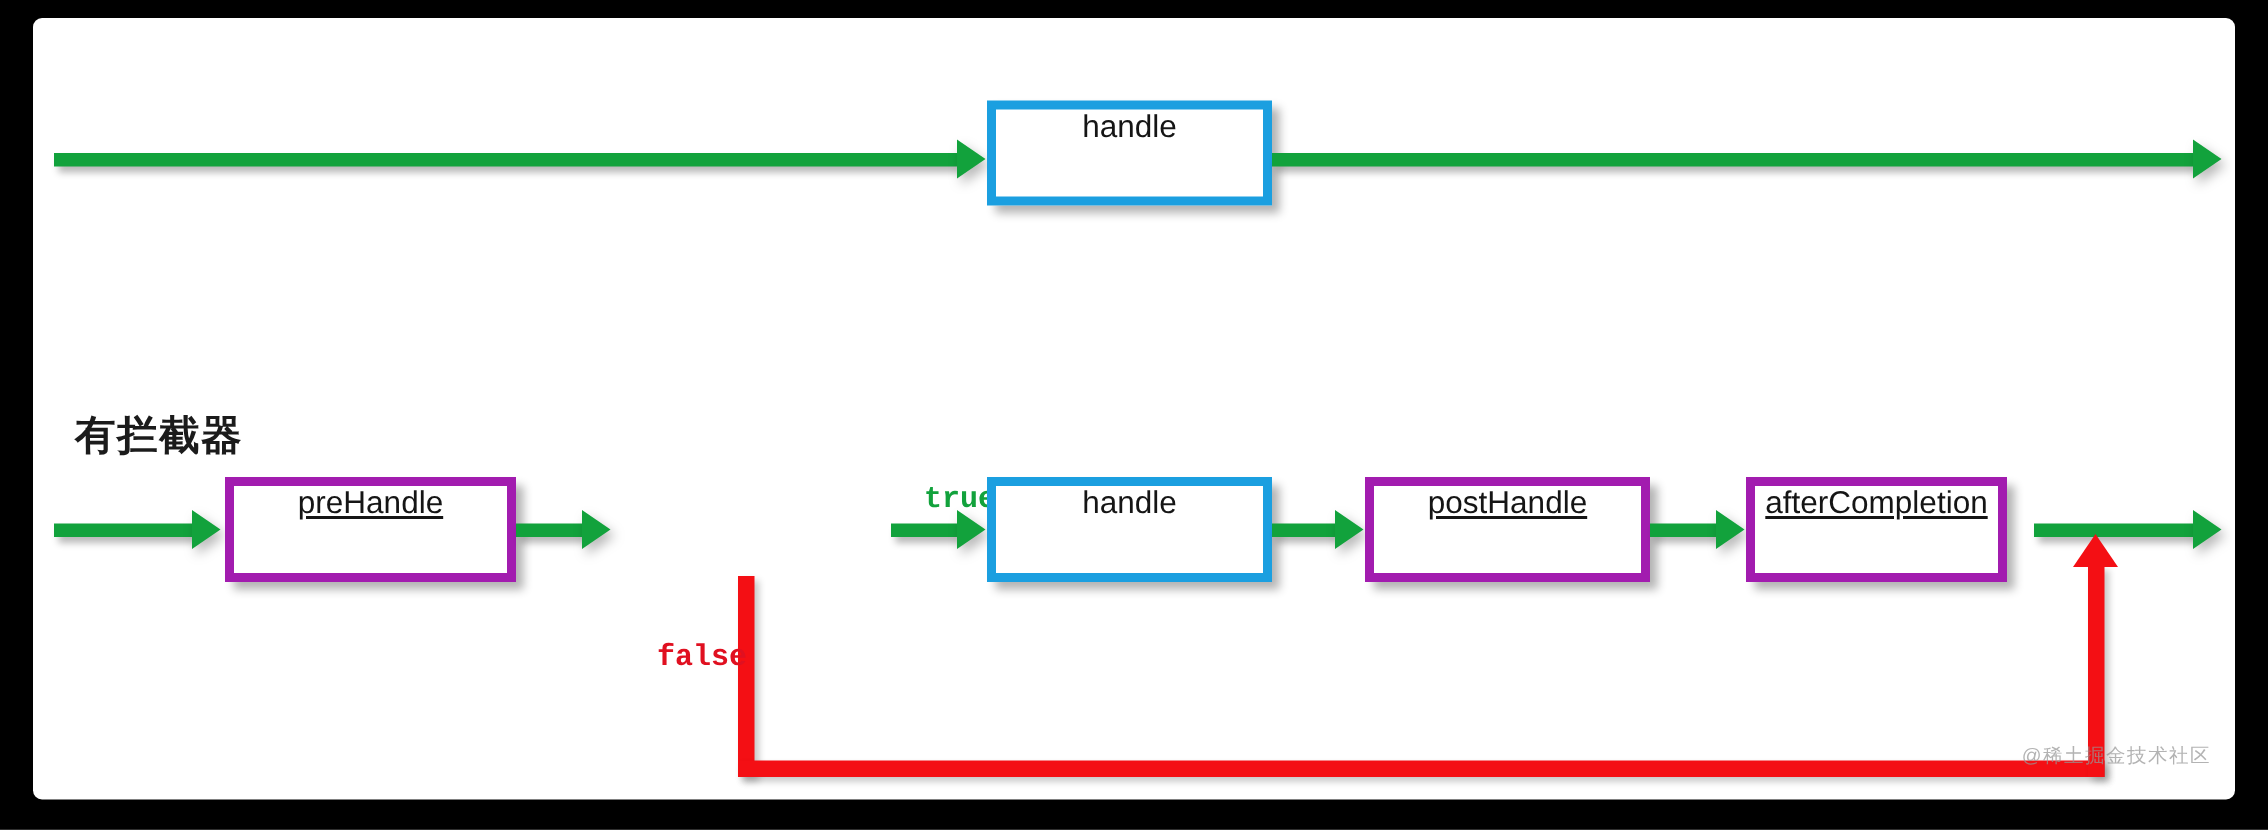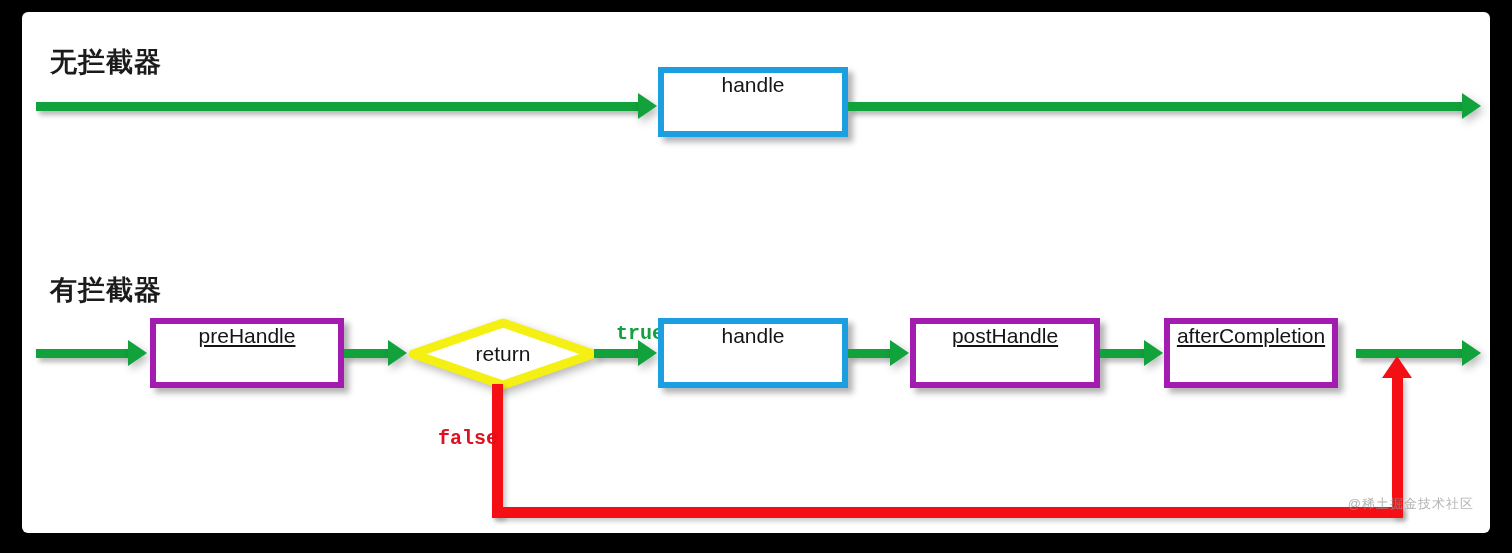--- a/index.html
+++ b/index.html
@@ -66,21 +66,20 @@
     font-size:13px;color:rgba(150,150,150,.72);white-space:nowrap;
     letter-spacing:1px;
   }
 </style>
 </head>
 <body>
 
 <div id="canvas">
   <div id="card">
 
-    <div class="title" id="title-1">无拦截器</div>
 
     <div class="hline" style="left:14px;top:90px;width:602px;"></div>
     <div class="head-r" style="left:616px;top:81px;"></div>
 
     <div class="node blue" style="left:636px;top:55px;width:190px;height:70px;">
       <span>handle</span>
     </div>
 
     <div class="hline" style="left:826px;top:90px;width:614px;"></div>
     <div class="head-r" style="left:1440px;top:81px;"></div>
@@ -90,26 +89,20 @@
     <div class="hline" style="left:14px;top:337px;width:92px;"></div>
     <div class="head-r" style="left:106px;top:328px;"></div>
 
     <div class="node gray" style="left:128px;top:306px;width:194px;height:70px;">
       <span>preHandle</span>
     </div>
 
     <div class="hline" style="left:322px;top:337px;width:44px;"></div>
     <div class="head-r" style="left:366px;top:328px;"></div>
 
-    <div class="diamond-wrap" style="left:386px;top:306px;width:190px;height:72px;">
-      <svg width="190" height="72" viewBox="0 0 190 72" aria-hidden="true">
-        <polygon points="95,5 185,36 95,67 5,36" fill="#ffffff" stroke="#f5f014" stroke-width="9" stroke-linejoin="round" style="filter:drop-shadow(3px 4px 4px rgba(0,0,0,.28));"></polygon>
-      </svg>
-      <div class="diamond-label">return</div>
-    </div>
 
     <div class="hline" style="left:572px;top:337px;width:44px;"></div>
     <div class="head-r" style="left:616px;top:328px;"></div>
     <div class="edge-label" id="label-true">true</div>
 
     <div class="node blue" style="left:636px;top:306px;width:190px;height:70px;">
       <span>handle</span>
     </div>
 
     <div class="hline" style="left:826px;top:337px;width:42px;"></div>

